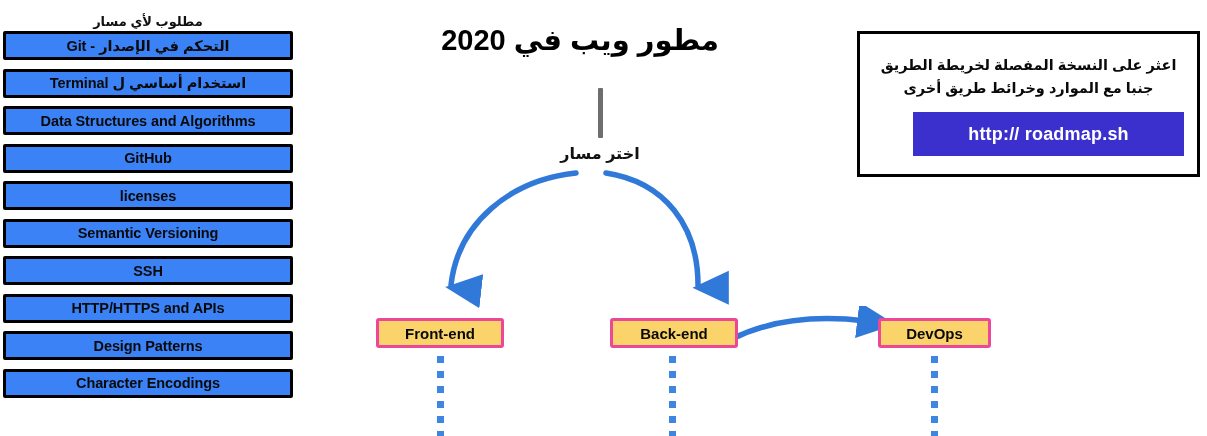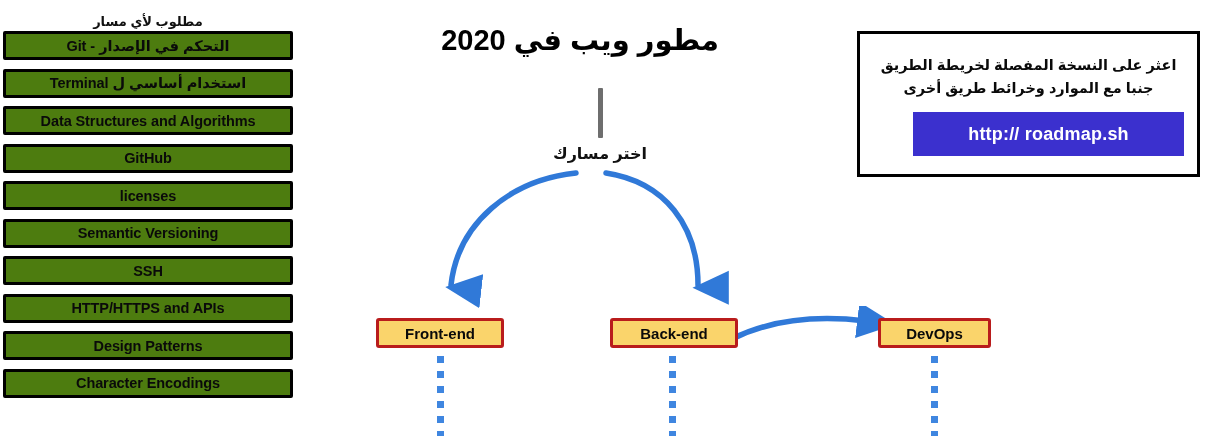--- a/index.html
+++ b/index.html
@@ -35,21 +35,21 @@
     box-sizing: border-box;
   }
   #prereq-list {
     display: flex;
     flex-direction: column;
     gap: 8.5px;
     margin-top: 5px;
   }
   .prereq-item {
     height: 29px;
-    background: #4d7c0f;
+    background: #3b82f6;
     border: 3px solid #000000;
     border-radius: 2px;
     box-sizing: border-box;
     display: flex;
     align-items: center;
     justify-content: center;
     font-size: 14.5px;
     font-weight: 600;
     letter-spacing: -0.1px;
     color: #0a0a0a;
@@ -106,21 +106,21 @@
     top: 306px;
     width: 170px;
     height: 42px;
   }
 
   
   .path-box {
     position: absolute;
     height: 30px;
     background: #FAD46B;
-    border: 3px solid #b91c1c;
+    border: 3px solid #ec4899;
     border-radius: 3px;
     box-sizing: border-box;
     display: flex;
     align-items: center;
     justify-content: center;
     font-size: 15px;
     font-weight: 600;
     color: #0a0a0a;
     white-space: nowrap;
   }
@@ -193,21 +193,21 @@
     <div class="prereq-item">HTTP/HTTPS and APIs</div>
     <div class="prereq-item">Design Patterns</div>
     <div class="prereq-item">Character Encodings</div>
   </div>
 </div>
 
 <div id="flow-title">مطور ويب في  2020</div>
 
 <div id="trunk-line"></div>
 
-<div id="choose-path-label">اختر مسارك</div>
+<div id="choose-path-label">اختر مسار</div>
 
 <svg id="branch-arrows" viewBox="0 0 330 152" xmlns="http://www.w3.org/2000/svg">
   <defs>
     <marker id="ah-left" markerWidth="7" markerHeight="7" refX="3" refY="5.6" orient="auto">
       <path d="M0.4,0 L6.6,0 L3.5,6.6 Z" fill="#3079D8"></path>
     </marker>
     <marker id="ah-right" markerWidth="7" markerHeight="7" refX="3" refY="5.6" orient="auto">
       <path d="M0.4,0 L6.6,0 L3.5,6.6 Z" fill="#3079D8"></path>
     </marker>
   </defs>

